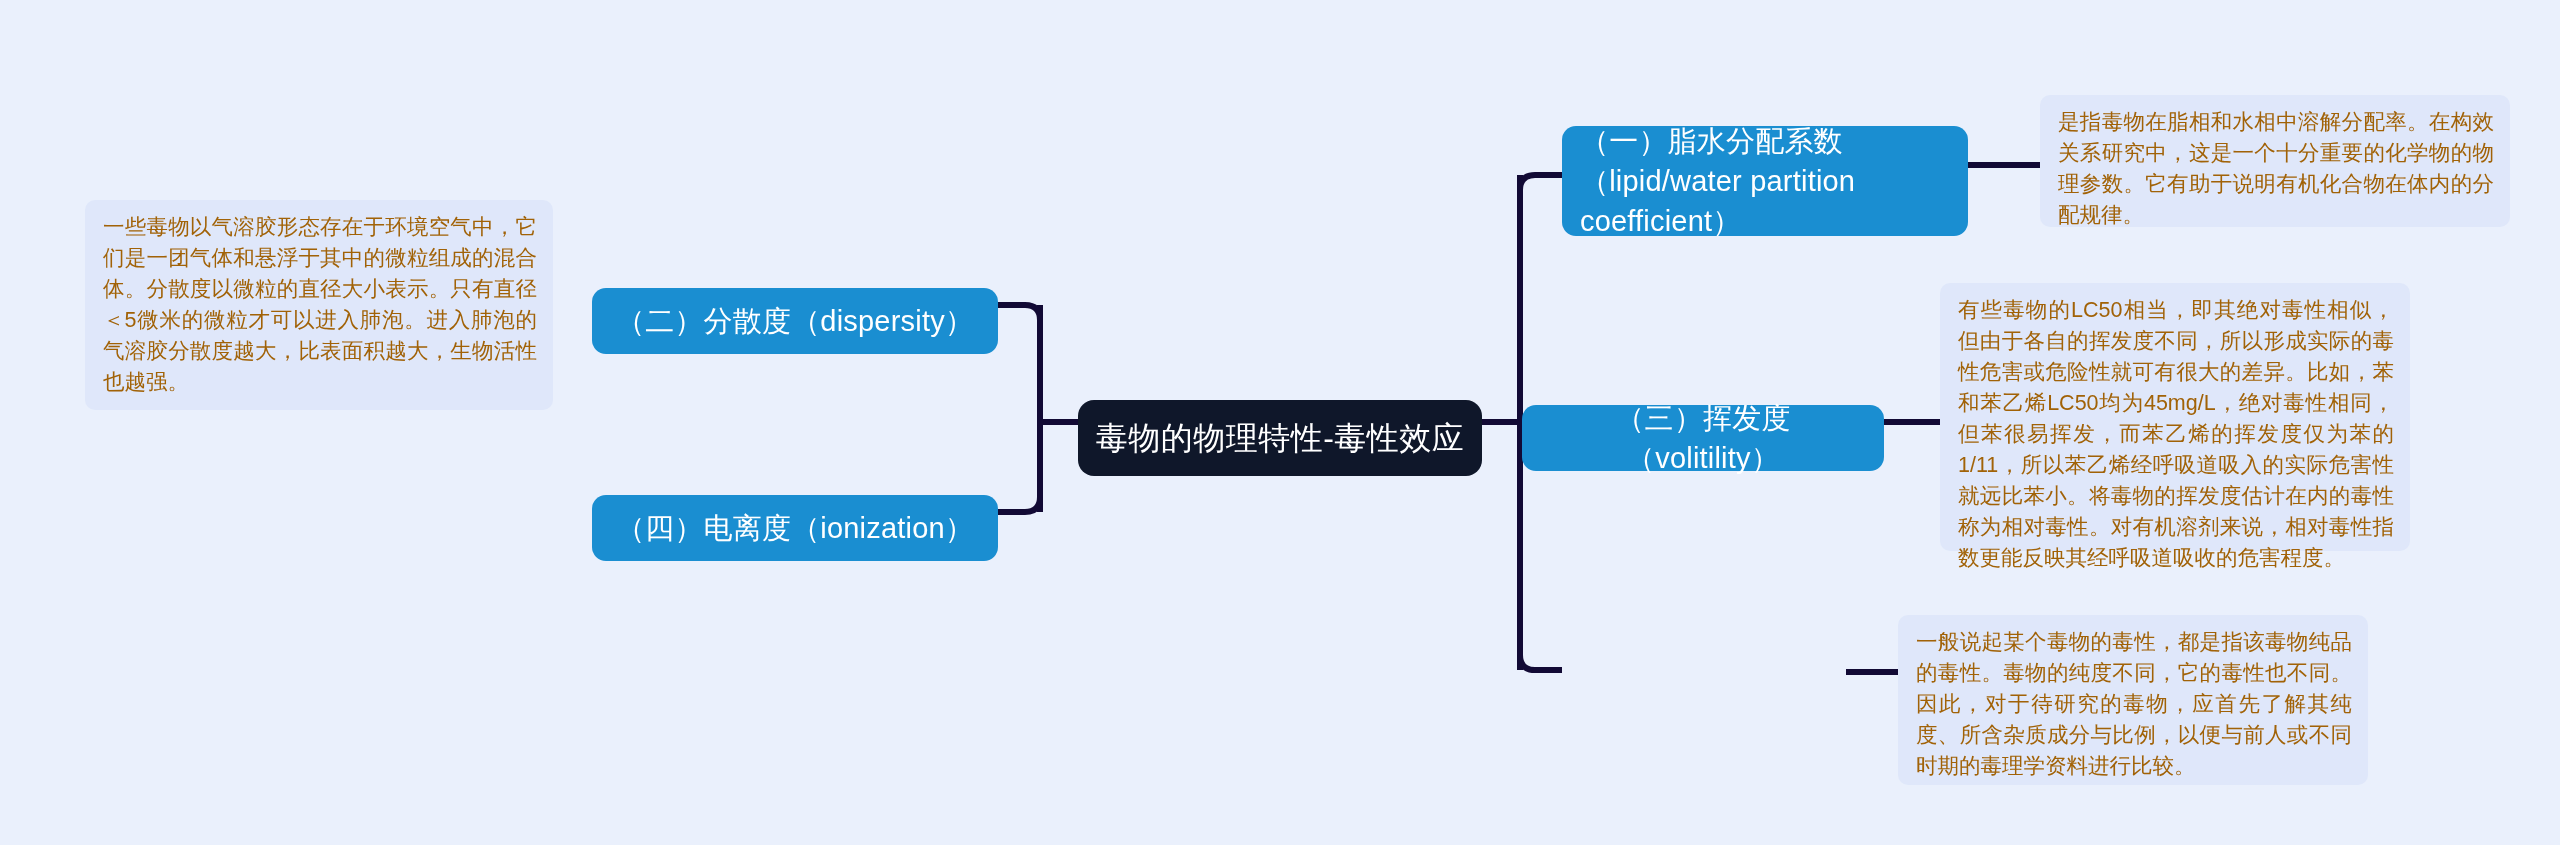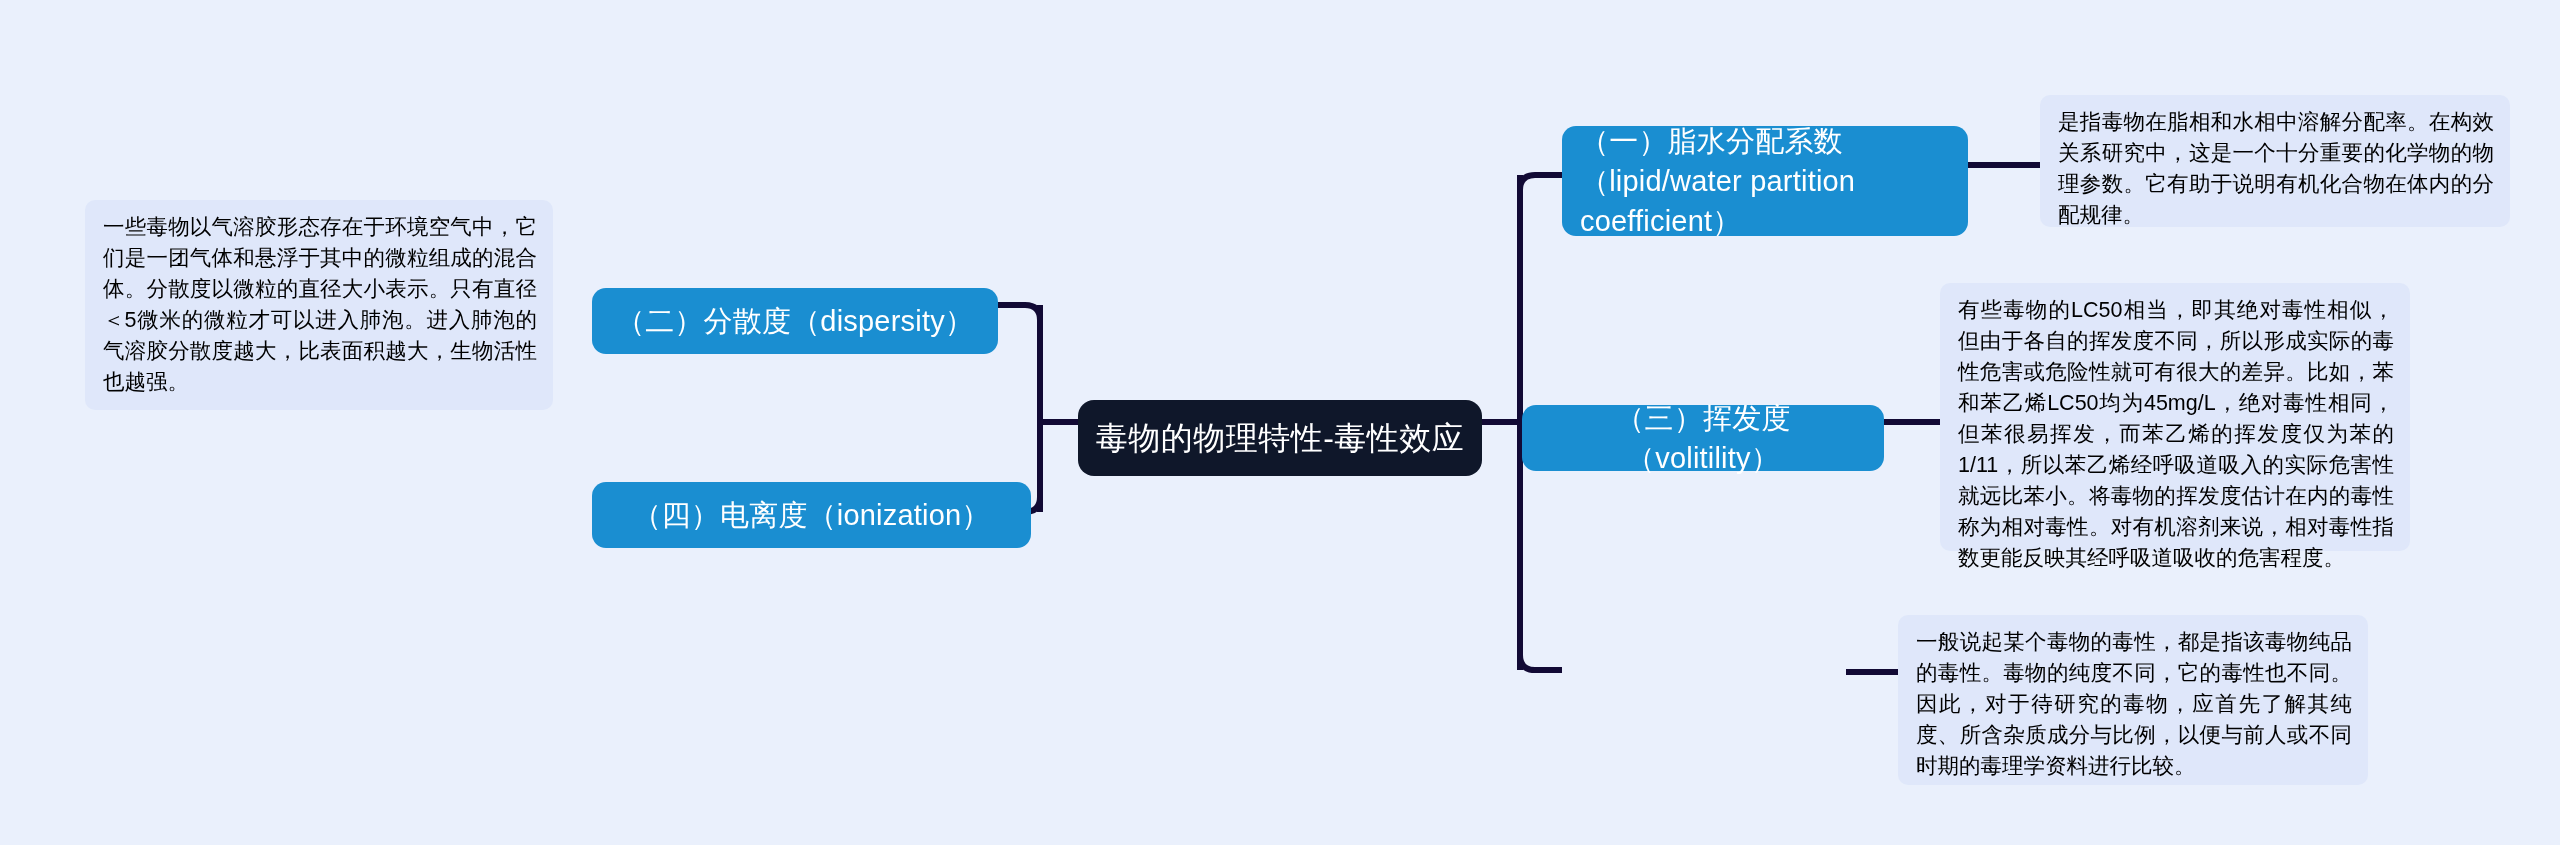--- a/index.html
+++ b/index.html
@@ -50,21 +50,21 @@
     white-space: nowrap;
   }
   .node.branch {
     background: #1a8ed1;
   }
   .desc {
     position: absolute;
     box-sizing: border-box;
     background: #dfe7fa;
     border-radius: 10px;
-    color: #000000;
+    color: #a16207;
     font-size: 21.5px;
     line-height: 1.44;
     padding: 12px 16px 12px 18px;
     text-align: justify;
     text-justify: inter-ideograph;
     z-index: 2;
   }
 </style>
 </head>
 <body>
@@ -102,17 +102,17 @@
 
   <div class="node branch" style="left:1562px; top:110px; width:406px; height:110px; text-align:left; justify-content:flex-start;">（一）脂水分配系数（lipid/water partition coefficient）</div>
   <div class="desc" style="left:2040px; top:95px; width:470px; height:132px;">是指毒物在脂相和水相中溶解分配率。在构效关系研究中，这是一个十分重要的化学物的物理参数。它有助于说明有机化合物在体内的分配规律。</div>
 
   <div class="node branch" style="left:592px; top:272px; width:406px; height:66px;">（二）分散度（dispersity）</div>
   <div class="desc" style="left:85px; top:200px; width:468px; height:210px;">一些毒物以气溶胶形态存在于环境空气中，它们是一团气体和悬浮于其中的微粒组成的混合体。分散度以微粒的直径大小表示。只有直径＜5微米的微粒才可以进入肺泡。进入肺泡的气溶胶分散度越大，比表面积越大，生物活性也越强。</div>
 
   <div class="node branch" style="left:1522px; top:389px; width:362px; height:66px;">（三）挥发度（volitility）</div>
   <div class="desc" style="left:1940px; top:283px; width:470px; height:268px;">有些毒物的LC50相当，即其绝对毒性相似，但由于各自的挥发度不同，所以形成实际的毒性危害或危险性就可有很大的差异。比如，苯和苯乙烯LC50均为45mg/L，绝对毒性相同，但苯很易挥发，而苯乙烯的挥发度仅为苯的1/11，所以苯乙烯经呼吸道吸入的实际危害性就远比苯小。将毒物的挥发度估计在内的毒性称为相对毒性。对有机溶剂来说，相对毒性指数更能反映其经呼吸道吸收的危害程度。</div>
 
-  <div class="node branch" style="left:592px; top:466px; width:439px; height:66px;">（四）电离度（ionization）</div>
+  <div class="node branch" style="left:592px; top:479px; width:406px; height:66px;">（四）电离度（ionization）</div>
 
   <div class="desc" style="left:1898px; top:615px; width:470px; height:170px;">一般说起某个毒物的毒性，都是指该毒物纯品的毒性。毒物的纯度不同，它的毒性也不同。因此，对于待研究的毒物，应首先了解其纯度、所含杂质成分与比例，以便与前人或不同时期的毒理学资料进行比较。</div>
 
 </div>
 
 </body></html>

